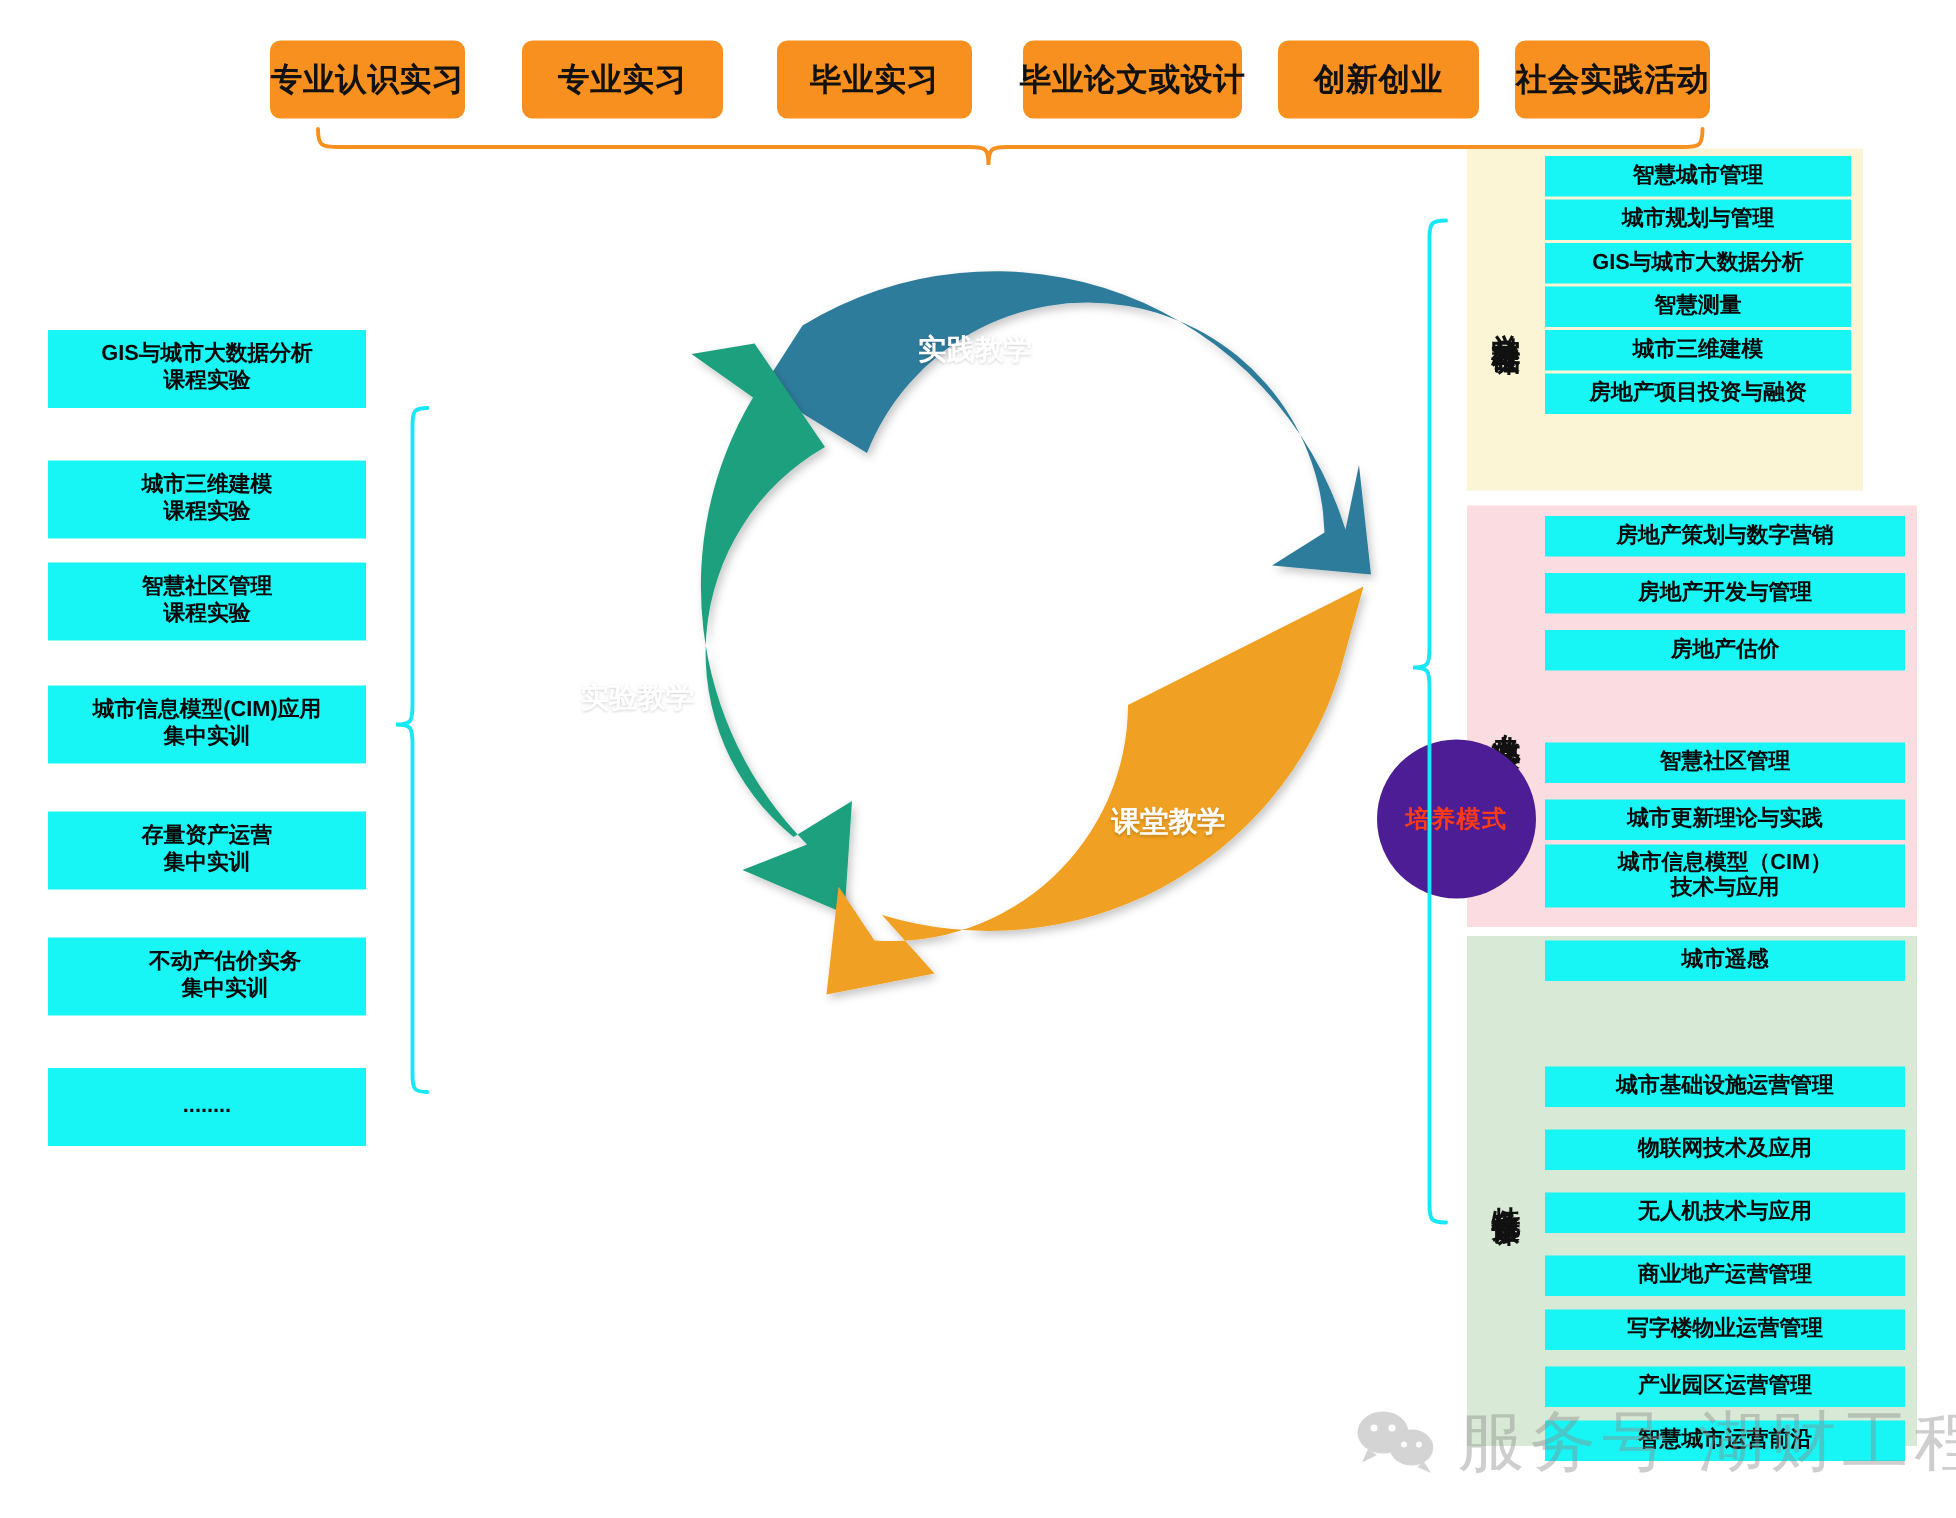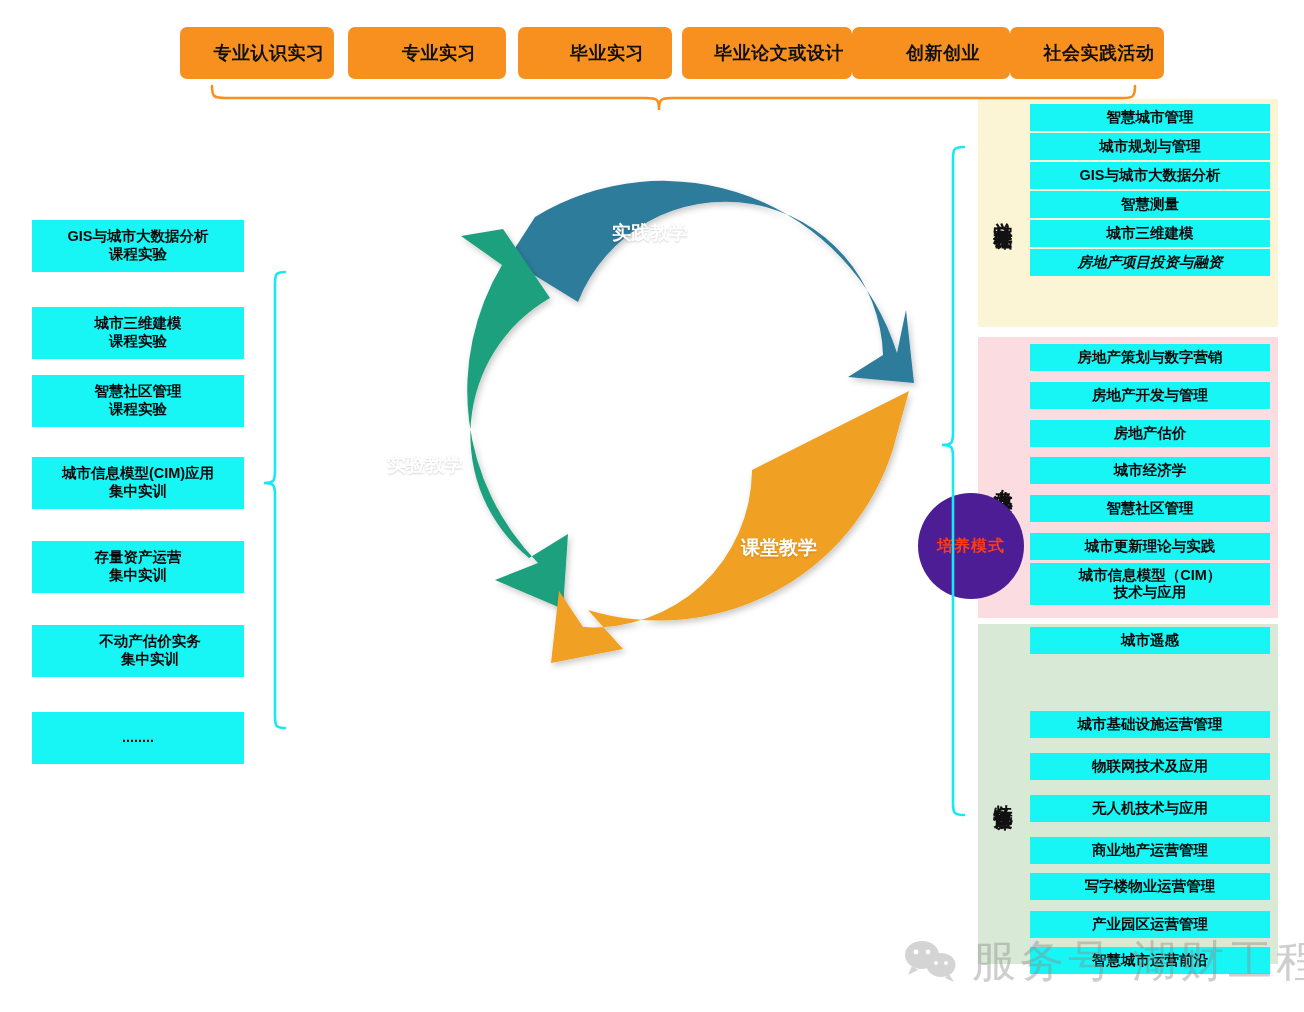--- a/index.html
+++ b/index.html
@@ -13,24 +13,23 @@
   }
   #stage{position:absolute;left:0;top:0;width:1304px;height:1012px;}
 
   
   .topbar{position:absolute;left:0;top:0;width:1304px;height:95px;}
   .prac-btn{
     position:absolute;top:27px;height:52px;
     background:#F7901E;
     border-radius:7px;
     display:flex;align-items:center;justify-content:center;
-    color:#111;font-weight:bold;font-size:18px;
+    color:#111;font-weight:bold;font-size:21px;
     letter-spacing:.5px;white-space:nowrap;
     box-shadow:0 0 0 0 rgba(0,0,0,0);
-    padding-left:24px;
   }
 
   
   .cyan-box{
     position:absolute;
     background:#17F5F5;
     color:#0a0a0a;
     font-weight:bold;
     display:flex;align-items:center;justify-content:center;
     text-align:center;
@@ -116,38 +115,37 @@
       <div class="cyan-box left-box" style="top: 457px; height: 52px;">城市信息模型(CIM)应用
 集中实训</div>
       <div class="cyan-box left-box" style="top: 541px; height: 52px;">存量资产运营
 集中实训</div>
       <div class="cyan-box left-box" style="top: 625px; height: 52px; padding-left: 24px;">不动产估价实务
 集中实训</div>
       <div class="cyan-box left-box" style="top: 712px; height: 52px;">........</div>
     </div>
 
   <div id="right-col">
-      <div class="panel" id="panel-basic" style="left: 978px; top: 99px; width: 300px; height: 228px; background: rgb(251, 244, 213);">
+      <div class="panel" id="panel-basic" style="left: 978px; top: 99px; width: 264px; height: 228px; background: rgb(251, 244, 213);">
         <div class="vlabel">学科基础课</div>
         <div class="items">
           <div class="course" style="top: 5px; height: 27px;">智慧城市管理</div>
           <div class="course" style="top: 34px; height: 27px;">城市规划与管理</div>
           <div class="course" style="top: 63px; height: 27px;">GIS与城市大数据分析</div>
           <div class="course" style="top: 92px; height: 27px;">智慧测量</div>
           <div class="course" style="top: 121px; height: 27px;">城市三维建模</div>
-          <div class="course" style="top: 150px; height: 27px; font-style: italic;">房地产项目投资与融资</div>
+          <div class="course" style="top: 150px; height: 27px;">房地产项目投资与融资</div>
         </div>
       </div>
       <div class="panel" id="panel-required" style="left: 978px; top: 337px; width: 300px; height: 281px; background: rgb(251, 221, 225);">
         <div class="vlabel">专业必修课</div>
         <div class="items">
           <div class="course" style="top: 7px; height: 27px;">房地产策划与数字营销</div>
           <div class="course" style="top: 45px; height: 27px;">房地产开发与管理</div>
           <div class="course" style="top: 83px; height: 27px;">房地产估价</div>
-          <div class="course" style="top: 120px; height: 27px;">城市经济学</div>
           <div class="course" style="top: 158px; height: 27px;">智慧社区管理</div>
           <div class="course" style="top: 196px; height: 27px;">城市更新理论与实践</div>
           <div class="course" style="top: 226px; height: 42px;">城市信息模型（CIM）
 技术与应用</div>
         </div>
       </div>
       <div class="panel" id="panel-elective" style="left: 978px; top: 624px; width: 300px; height: 340px; background: rgb(216, 233, 213);">
         <div class="vlabel">特色选修课</div>
         <div class="items">
           <div class="course" style="top: 3px; height: 27px;">城市遥感</div>

